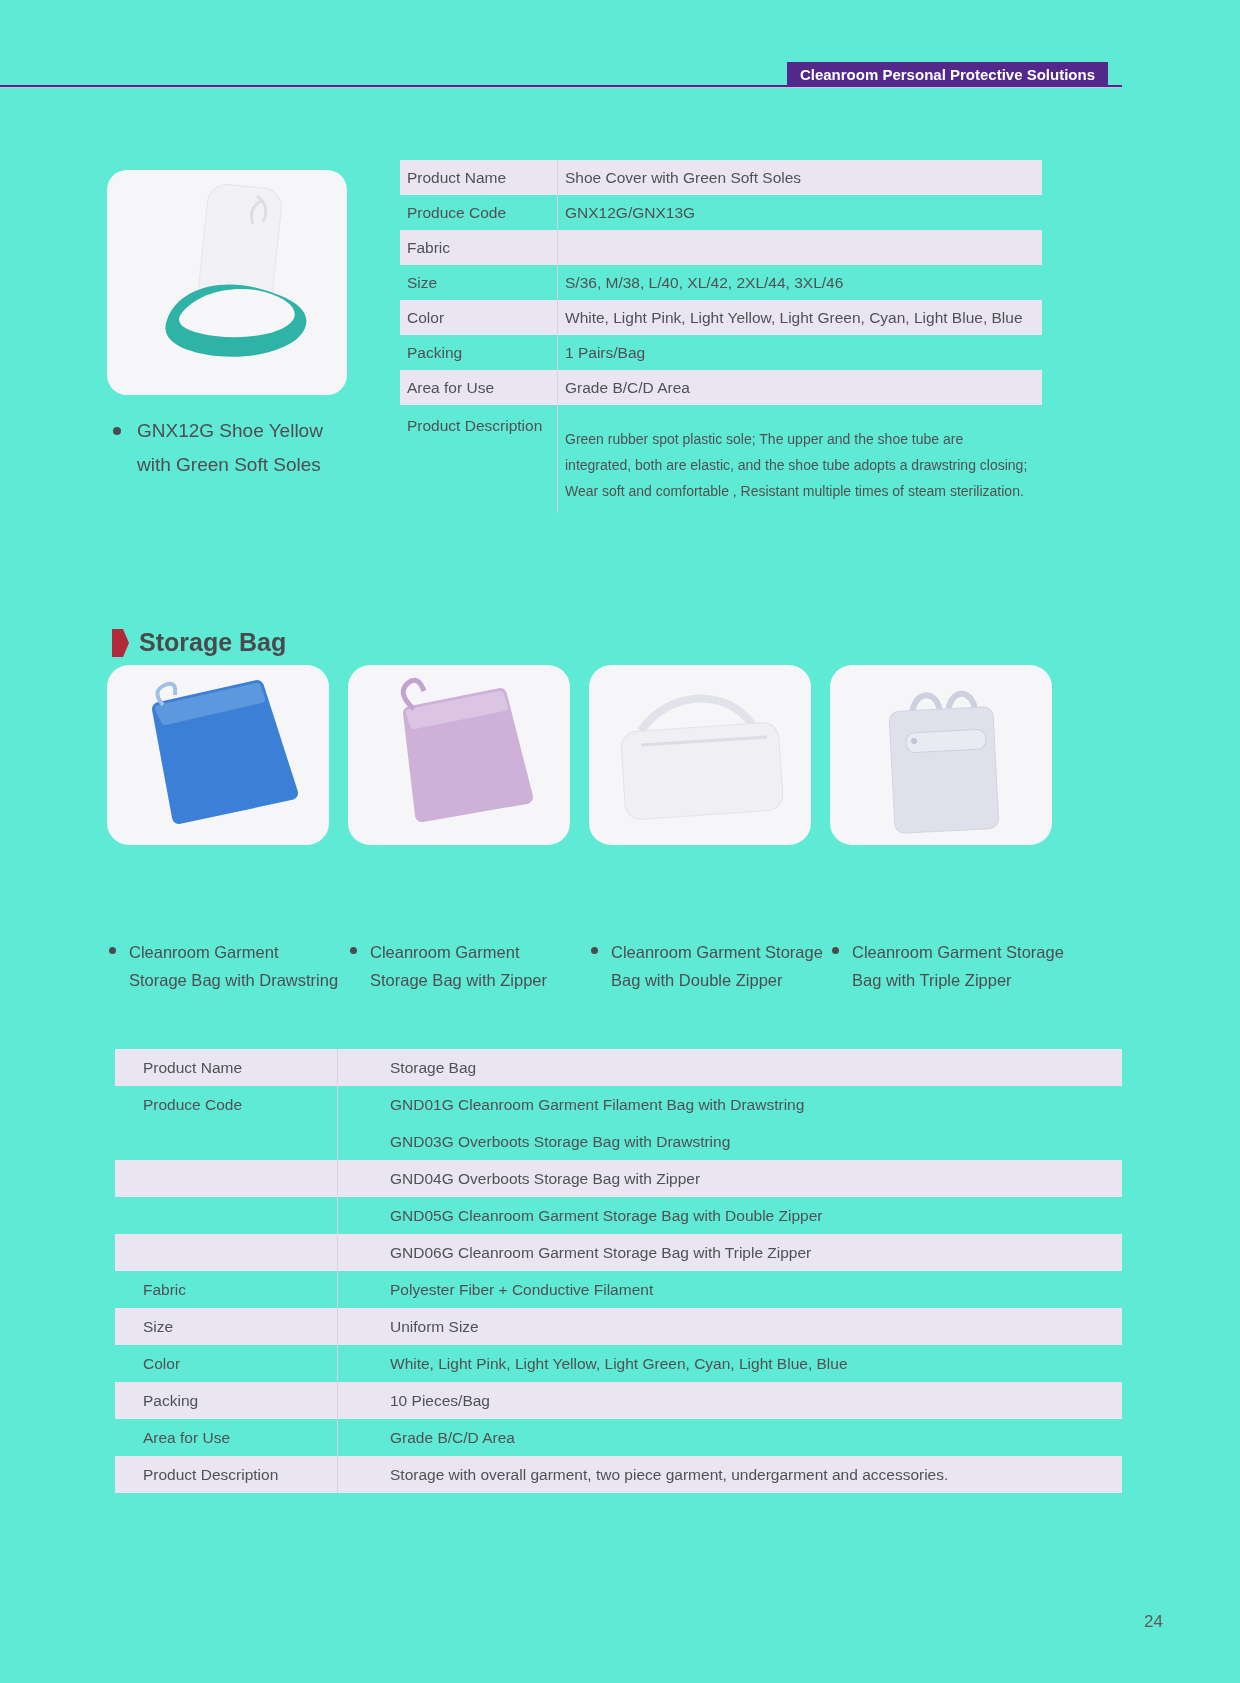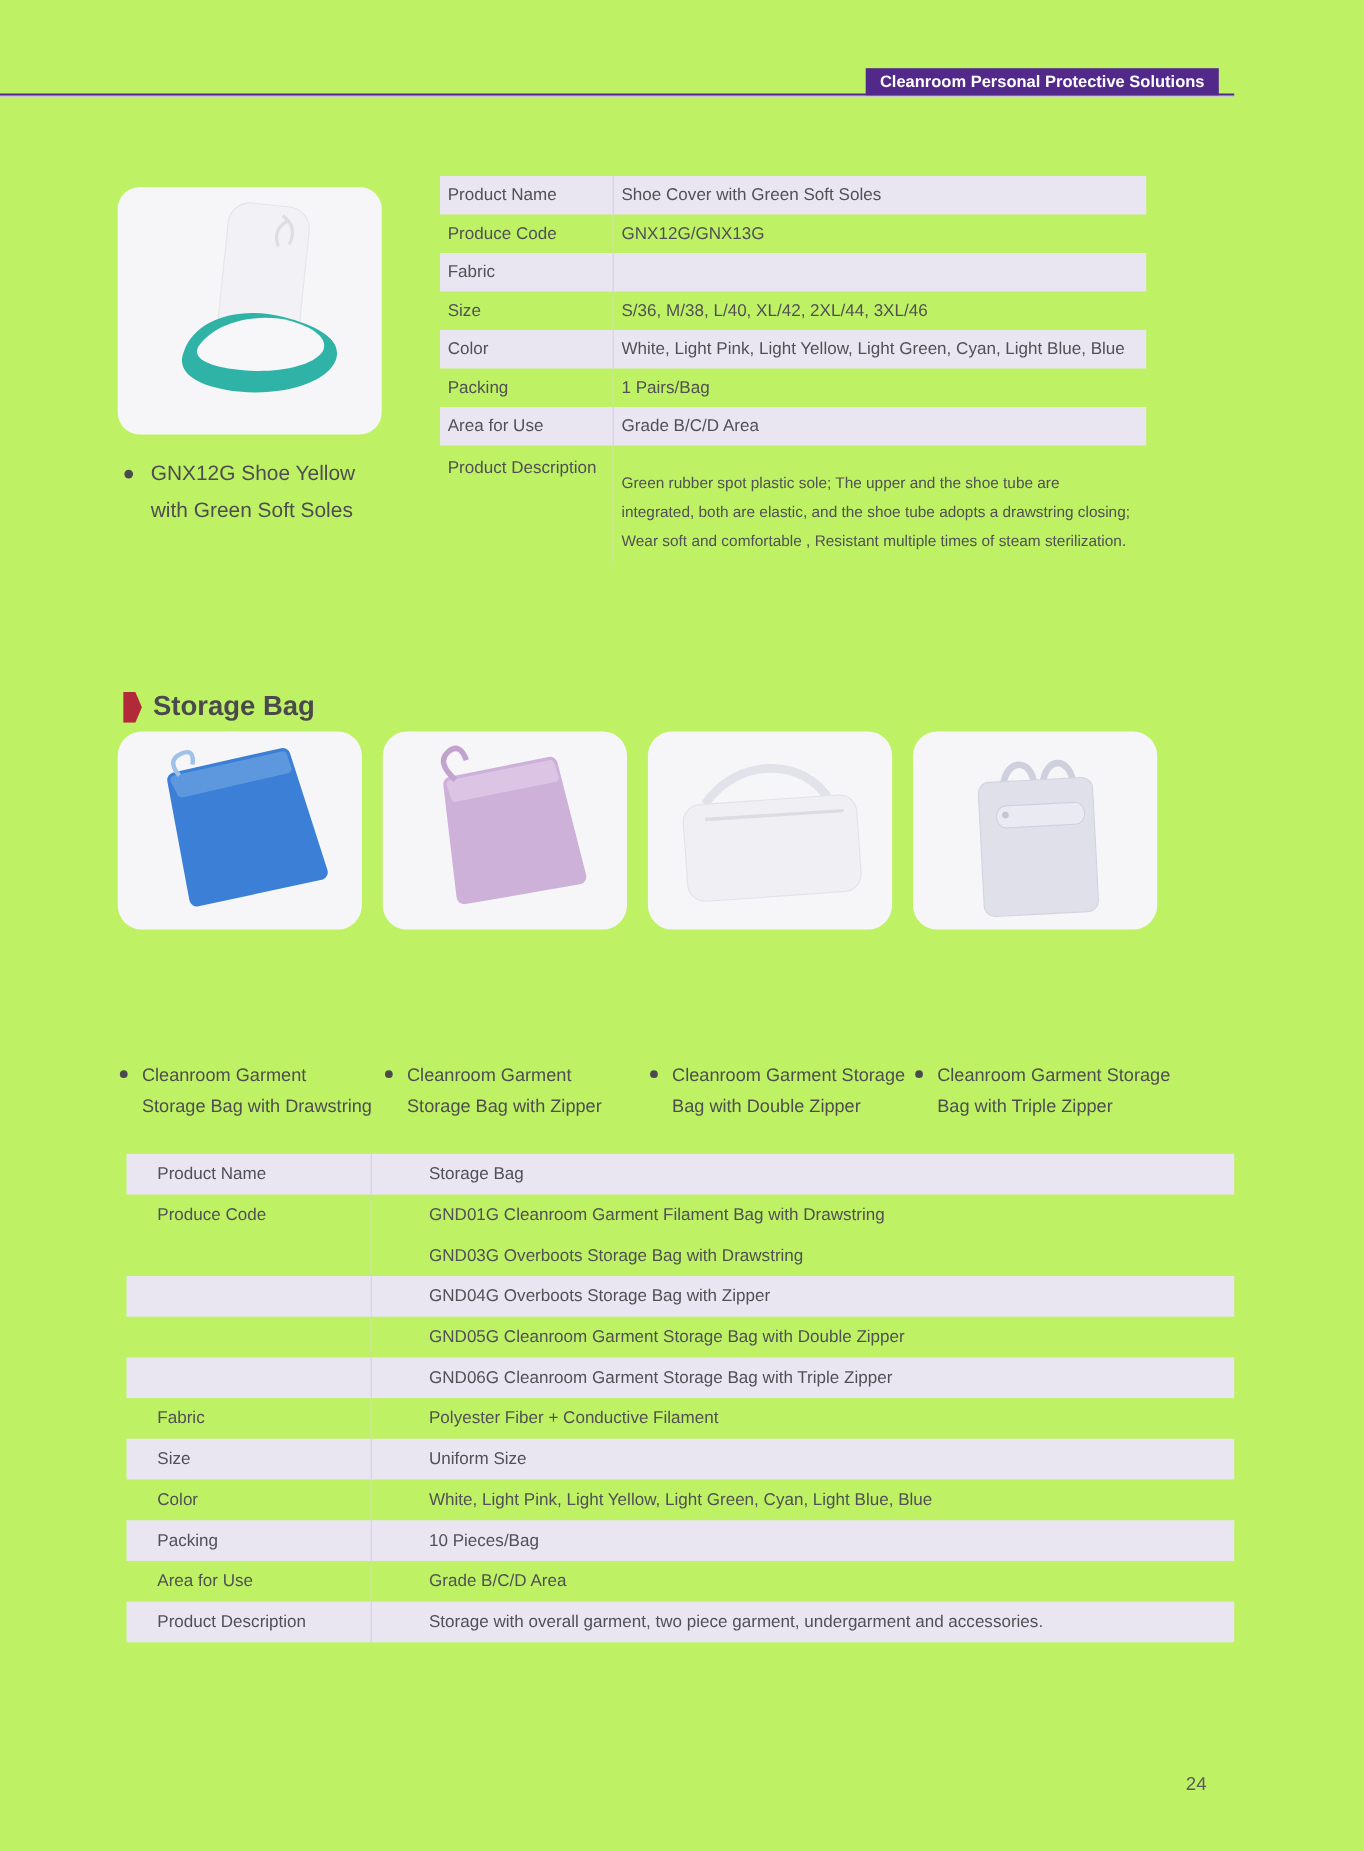--- a/index.html
+++ b/index.html
@@ -1,18 +1,18 @@
 <!DOCTYPE html>
 <html><head>
 <meta charset="utf-8">
 <style>
   * { margin:0; padding:0; box-sizing:border-box; }
   html,body { background:#ffffff; }
   body { font-family:"Liberation Sans","DejaVu Sans",sans-serif; color:#515155; }
-  .page { position:relative; width:1240px; height:1683px; background:#bef264; overflow:hidden;padding-left:19px; }
+  .page { position:relative; width:1240px; height:1683px; background:#5eead4; overflow:hidden;padding-left:19px; }
 
   
   .badge { position:absolute; top:62px; right:132px; height:25px; display:inline-flex;
            align-items:center; padding:0 13px; background:#52298a; color:#ffffff;
            font-size:15px; font-weight:600; }
   .rule-main { position:absolute; top:85px; left:0; width:1122px; height:2px; background:#52298a; }
   .rule-sub  { position:absolute; top:87px; left:0; width:1122px; height:1px; background:#cbbfe0; }
 
   
   .photo-card { position:absolute; background:#f6f6f8; border-radius:20px; }
@@ -50,26 +50,26 @@
   .section-heading { position:absolute; left:112px; top:628px; display:flex; align-items:center; }
   .section-heading .flag { margin-right:10px; }
   .section-title { font-size:25px; font-weight:700; color:#4a4a4d; }
 
   
   .cards-row { position:absolute; left:107px; top:665px; display:flex; gap:19px; }
   .prod-card { width:222px; height:180px; background:#f6f6f8; border-radius:22px; overflow:hidden; }
 
   
   .caps-row { position:absolute; left:107px; top:938px; display:flex; gap:19px; }
-  .prod-caption { position:relative; width:222px;margin-top:26px; }
+  .prod-caption { position:relative; width:222px; }
   .prod-caption .bullet { left:2px; top:9px; width:7px; height:7px; }
   .pcap-lines { margin-left:22px; font-size:16.5px; line-height:28px; color:#4e4e52; }
   .pcap-line { white-space:nowrap; }
 
-  .page-number { position:absolute; left:1078px; top:1612px; font-size:17px; color:#5b5b5f; }
+  .page-number { position:absolute; left:1144px; top:1612px; font-size:17px; color:#5b5b5f; }
 </style>
 </head>
 <body>
 
 <div class="page">
 
   <div class="badge">Cleanroom Personal Protective Solutions</div>
   <div class="rule-main"></div>
   <div class="rule-sub"></div>
 

